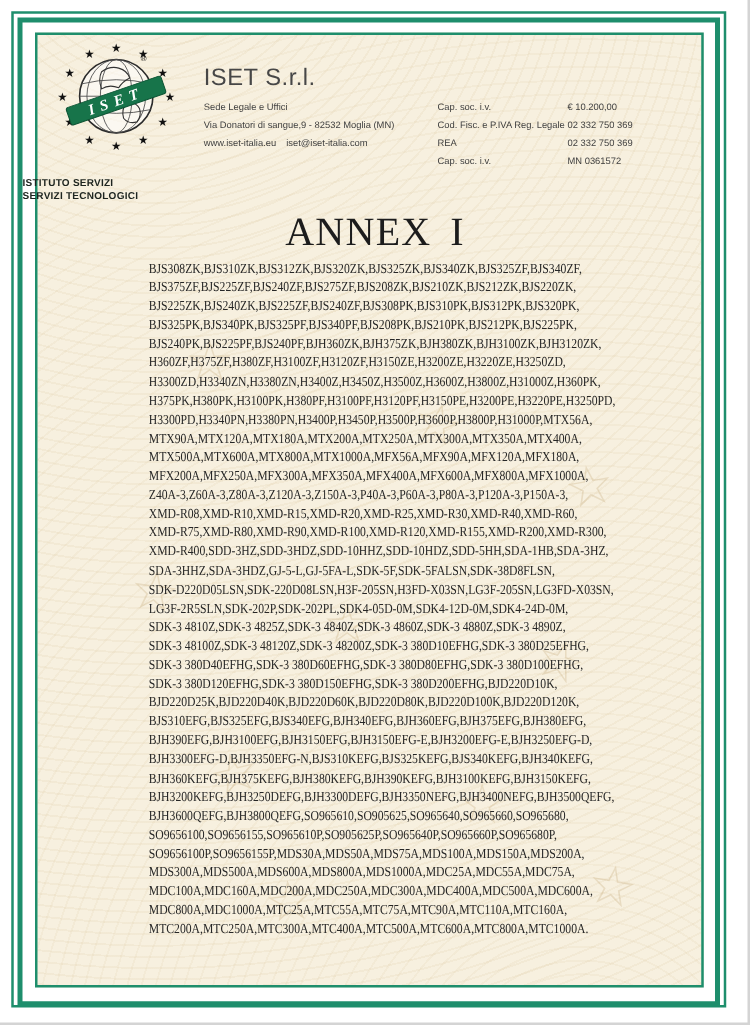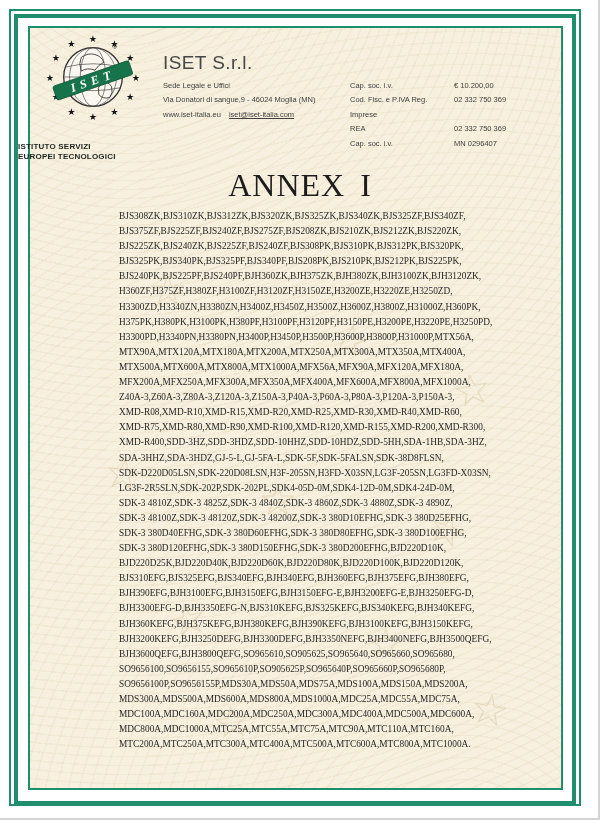--- a/index.html
+++ b/index.html
@@ -19,21 +19,21 @@
       repeating-radial-gradient(circle at 82% 112%, rgba(214,192,148,0.12) 0 1.5px, transparent 1.5px 11px);
   }
   .wm-star{position:absolute;font-size:44px;color:rgba(193,166,116,0.28);line-height:1;user-select:none;}
   
   .logo-svg{position:absolute;left:44px;top:32px;}
   .logo-caption{position:absolute;left:18px;top:116px;width:152px;
     font-size:8px;font-weight:bold;letter-spacing:.2px;color:#1d241f;line-height:10px;margin-top:26px;}
   .company-name{position:absolute;left:163px;top:52px;font-size:19px;font-weight:500;
     color:#474747;letter-spacing:.4px;}
   .address{position:absolute;left:163px;top:79px;font-size:7.5px;color:#3f3f3f;line-height:14.4px;}
-  .address .email{text-decoration:underline;margin-left:8px;}
+  .address .email{margin-left:8px;}
   .registry{position:absolute;left:350px;top:79px;font-size:7.5px;color:#3f3f3f;line-height:14.4px;}
   .registry-row{display:flex;}
   .registry-label{width:104px;flex:none;}
   .registry-value{flex:none;}
   
   .annex-title{position:absolute;left:0;top:167px;width:600px;text-align:center;
     font-family:"Liberation Serif",serif;font-size:32px;letter-spacing:1px;word-spacing:6px;color:#1c1c1c;}
   .annex-list{position:absolute;left:119px;top:208px;
     font-family:"Liberation Serif",serif;font-size:11px;line-height:15.1px;color:#262626;
     transform:scaleX(0.85);transform-origin:left top;}
@@ -86,50 +86,50 @@
       <path d="M30 52 q5 2 6 8 q-4 4 -9 2 q-1 -6 3 -10 z" fill="none" stroke="#333333" stroke-width="0.9"></path>
     </g>
     <g transform="rotate(-19 50 50)">
       <rect x="9" y="42" width="82" height="15" rx="2" fill="#17744a" stroke="#0d5434" stroke-width="0.8"></rect>
       <text x="50" y="54" fill="#ffffff" font-family="Liberation Serif, serif" font-style="italic" font-weight="bold" font-size="12.5" letter-spacing="5" text-anchor="middle">ISET</text>
     </g>
     <text x="70" y="17" font-size="6.5" fill="#222222">®</text>
   </svg>
   <div class="logo-caption">
     <div>ISTITUTO SERVIZI</div>
-    <div>EUROPEI TECNOLOGICI</div>
+    <div>SERVIZI TECNOLOGICI</div>
   </div>
 
   <div class="company-name">ISET S.r.l.</div>
 
   <div class="address">
     <div>Sede Legale e Uffici</div>
-    <div>Via Donatori di sangue,9 - 46024 Moglia (MN)</div>
+    <div>Via Donatori di sangue,9 - 82532 Moglia (MN)</div>
     <div>
       <span>www.iset-italia.eu</span><span class="email">iset@iset-italia.com</span>
     </div>
   </div>
 
   <div class="registry">
 
   <div class="registry-row">
       <span class="registry-label">Cap. soc. i.v.</span>
       <span class="registry-value">€ 10.200,00</span>
     </div>
       <div class="registry-row">
-      <span class="registry-label">Cod. Fisc. e P.IVA Reg. Imprese</span>
+      <span class="registry-label">Cod. Fisc. e P.IVA Reg. Legale</span>
       <span class="registry-value">02 332 750 369</span>
     </div>
       <div class="registry-row">
       <span class="registry-label">REA</span>
       <span class="registry-value">02 332 750 369</span>
     </div>
       <div class="registry-row">
       <span class="registry-label">Cap. soc. i.v.</span>
-      <span class="registry-value">MN 0296407</span>
+      <span class="registry-value">MN 0361572</span>
     </div>
     </div>
 
   <div class="annex-title">ANNEX I</div>
 
   <div class="annex-list">
 
   <div class="annex-line">BJS308ZK,BJS310ZK,BJS312ZK,BJS320ZK,BJS325ZK,BJS340ZK,BJS325ZF,BJS340ZF,</div>
       <div class="annex-line">BJS375ZF,BJS225ZF,BJS240ZF,BJS275ZF,BJS208ZK,BJS210ZK,BJS212ZK,BJS220ZK,</div>
       <div class="annex-line">BJS225ZK,BJS240ZK,BJS225ZF,BJS240ZF,BJS308PK,BJS310PK,BJS312PK,BJS320PK,</div>

